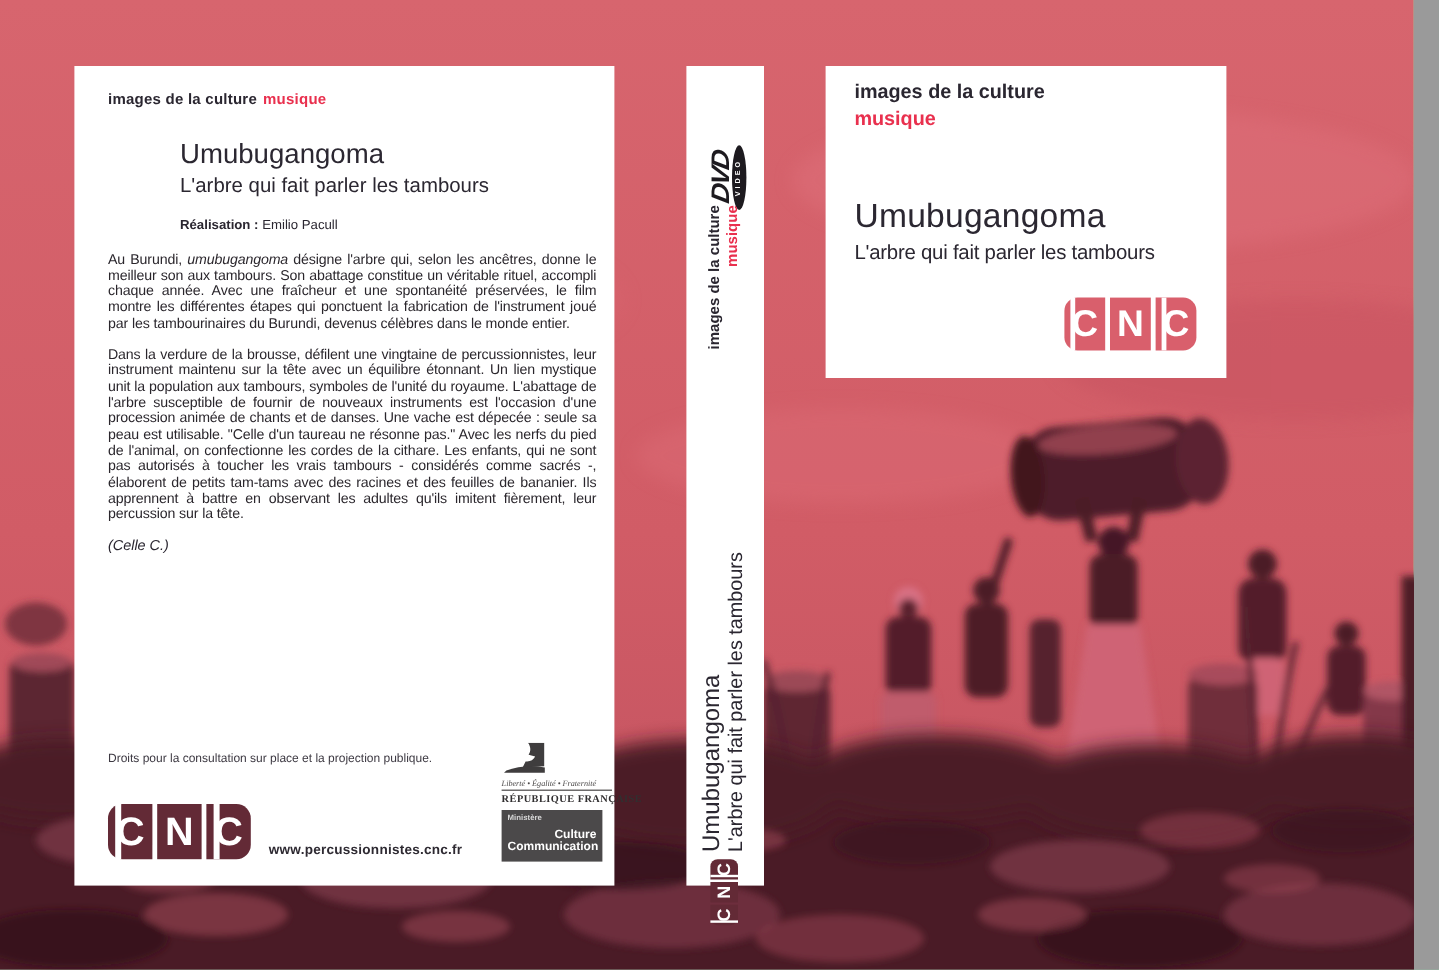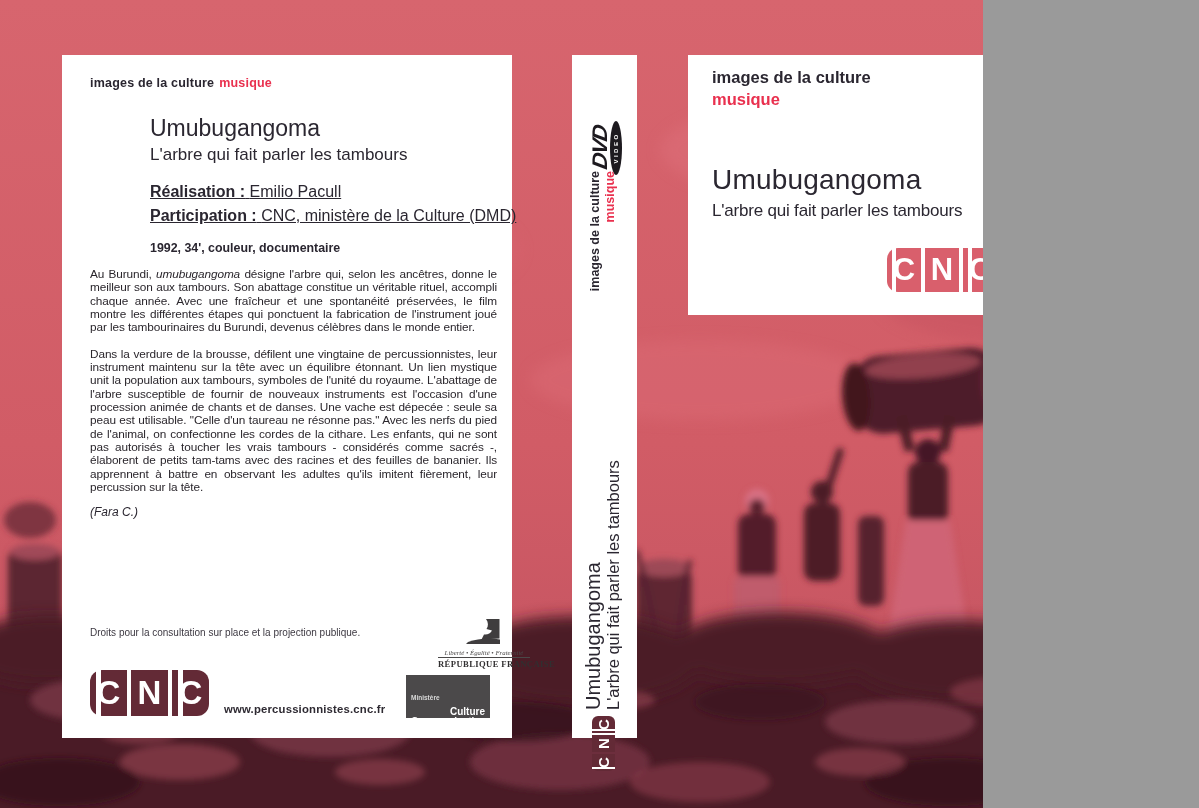--- a/index.html
+++ b/index.html
@@ -1,32 +1,32 @@
 <!DOCTYPE html>
 <html><head>
 <meta charset="utf-8">
 <style>
   html,body {margin:0; padding:0; background:#9a9a9a;}
-  .stage {position:relative; width:983px; height:808px; overflow:hidden;
+  .stage {position:relative; width:1178px; height:808px; overflow:hidden;
           font-family:"Liberation Sans", sans-serif; background:#86efac;}
   svg.bg {position:absolute; left:0; top:0;}
 
   .panel {position:absolute; background:#ffffff;}
   .back  {left:62px;  top:55px; width:450px; height:683px;}
   .spine {left:572px; top:55px; width:65px;  height:683px;}
   .front {left:688px; top:55px; width:334px; height:260px;}
 
   
   .back-inner {padding:21px 15px 0 28px; color:#2a2630;}
   .coll-line {font-size:12.5px; font-weight:bold; letter-spacing:.2px;}
   .coll-line .genre {color:#e9304e; margin-left:5px;}
   .title-block {margin:25px 0 0 60px;}
   .bk-title {font-size:23px; font-weight:500; color:#2b2731;}
   .bk-sub {font-size:17px; margin-top:3px; color:#2b2731;}
-  .credits {margin:15px 0 0 60px; font-size:16px; line-height:1.5; white-space:nowrap;text-decoration:underline;}
+  .credits {margin:15px 0 0 60px; font-size:11px; line-height:1.5; white-space:nowrap;}
   .credits b {font-weight:bold;}
   .specs {margin:13px 0 0 60px; font-size:12.4px; font-weight:bold;}
   .synopsis {margin:13px 0 0 0; font-size:11.8px; line-height:1.13;
              text-align:justify; color:#2a262c; letter-spacing:-.1px;}
   .author {margin-top:11px; font-style:italic; font-size:12px;}
 
   .rights {position:absolute; left:28px; top:571px; font-size:10px;
            line-height:1.45; color:#3d3942;}
   .website {position:absolute; left:162px; top:648px; font-size:11.3px;
             font-weight:bold; color:#2e2a32; letter-spacing:.2px;}
@@ -49,29 +49,29 @@
   .cnc-front .blk.cap-l {border-radius:11px 0 0 11px;}
   .cnc-front .blk.cap-r {border-radius:0 11px 11px 0;}
   .cnc-front .slit {left:5px; width:4px;}
   .cnc-spine .blk {width:17px; height:23px; margin-right:2px; background:#632a36;
                    font-size:15px;}
   .cnc-spine .blk.cap-l {border-radius:6px 0 0 6px;}
   .cnc-spine .blk.cap-r {border-radius:0 6px 6px 0;}
   .cnc-spine .slit {left:2px; width:2px;}
 
   
-  .rf-logo {position:absolute; left:376px; top:564px; width:92px; text-align:center;}
+  .rf-logo {position:absolute; left:356px; top:564px; width:92px; }
   .rf-motto {font-family:"Liberation Serif", serif; font-style:italic;
              font-size:6.8px; color:#4a4848; border-bottom:1px solid #4a4848;
              padding-bottom:1px; white-space:nowrap;}
   .rf-name {font-family:"Liberation Serif", serif; font-size:8.6px;
             font-weight:bold; letter-spacing:.4px; color:#312f30; margin-top:1px;
             white-space:nowrap;}
-  .ministry {position:absolute; left:344px; top:620px; width:84px; height:43px;
-             background:#4b494a; padding:19px 5px; box-sizing:border-box;}
+  .ministry {position:absolute; left:356px; top:620px; width:84px; height:43px;
+             background:#4b494a; padding:3px 5px; box-sizing:border-box;}
   .min-label {font-size:6.5px; font-weight:bold; color:#d9d9d9;}
   .min-l1 {text-align:right; font-size:10px; font-weight:bold; color:#fff; margin-top:5px;}
   .min-l2 {text-align:right; font-size:10px; font-weight:bold; color:#fff; margin-top:-1px;}
 
   
   .rot {position:absolute; transform:rotate(-90deg); transform-origin:center center;}
   .rot-dvd {width:80px; height:46px; left:-7px; top:70px; display:flex;
             flex-direction:column; align-items:center; justify-content:center;}
   .dvd-word {font-style:italic; font-weight:900; font-size:23px; letter-spacing:-2px;
              color:#1d1a1f; transform:skewX(-10deg) scaleY(.92); line-height:1;}
@@ -208,26 +208,24 @@
     <div class="back-inner">
       <div class="coll-line">
         <span>images de la culture</span><span class="genre">musique</span>
       </div>
       <div class="title-block">
         <div class="bk-title">Umubugangoma</div>
         <div class="bk-sub">L'arbre qui fait parler les tambours</div>
       </div>
       <div class="credits">
         <div><b>Réalisation :</b> <span>Emilio Pacull</span></div>
-        <div><b>Participation :</b> <span>CNC, ministère de la Culture (DMD)</span></div>
       </div>
-      <div class="specs">1992, 34', couleur, documentaire</div>
       <p class="synopsis"><span>Au Burundi, </span><i>umubugangoma</i><span> désigne l'arbre qui, selon les ancêtres, donne le meilleur son aux tambours. Son abattage constitue un véritable rituel, accompli chaque année. Avec une fraîcheur et une spontanéité préservées, le film montre les différentes étapes qui ponctuent la fabrication de l'instrument joué par les tambourinaires du Burundi, devenus célèbres dans le monde entier.</span></p>
       <p class="synopsis">Dans la verdure de la brousse, défilent une vingtaine de percussionnistes, leur instrument maintenu sur la tête avec un équilibre étonnant. Un lien mystique unit la population aux tambours, symboles de l'unité du royaume. L'abattage de l'arbre susceptible de fournir de nouveaux instruments est l'occasion d'une procession animée de chants et de danses. Une vache est dépecée : seule sa peau est utilisable. "Celle d'un taureau ne résonne pas." Avec les nerfs du pied de l'animal, on confectionne les cordes de la cithare. Les enfants, qui ne sont pas autorisés à toucher les vrais tambours - considérés comme sacrés -, élaborent de petits tam-tams avec des racines et des feuilles de bananier. Ils apprennent à battre en observant les adultes qu'ils imitent fièrement, leur percussion sur la tête.</p>
-      <div class="author">(Fara C.)</div>
+      <div class="author">(Celle C.)</div>
     </div>
 
     <div class="rights">
       <div>Droits pour la consultation sur place et la projection publique.</div>
     </div>
 
     <div class="cnc cnc-back">
       <div class="blk cap-l">
           <i class="slit"></i>
           <span>C</span>

